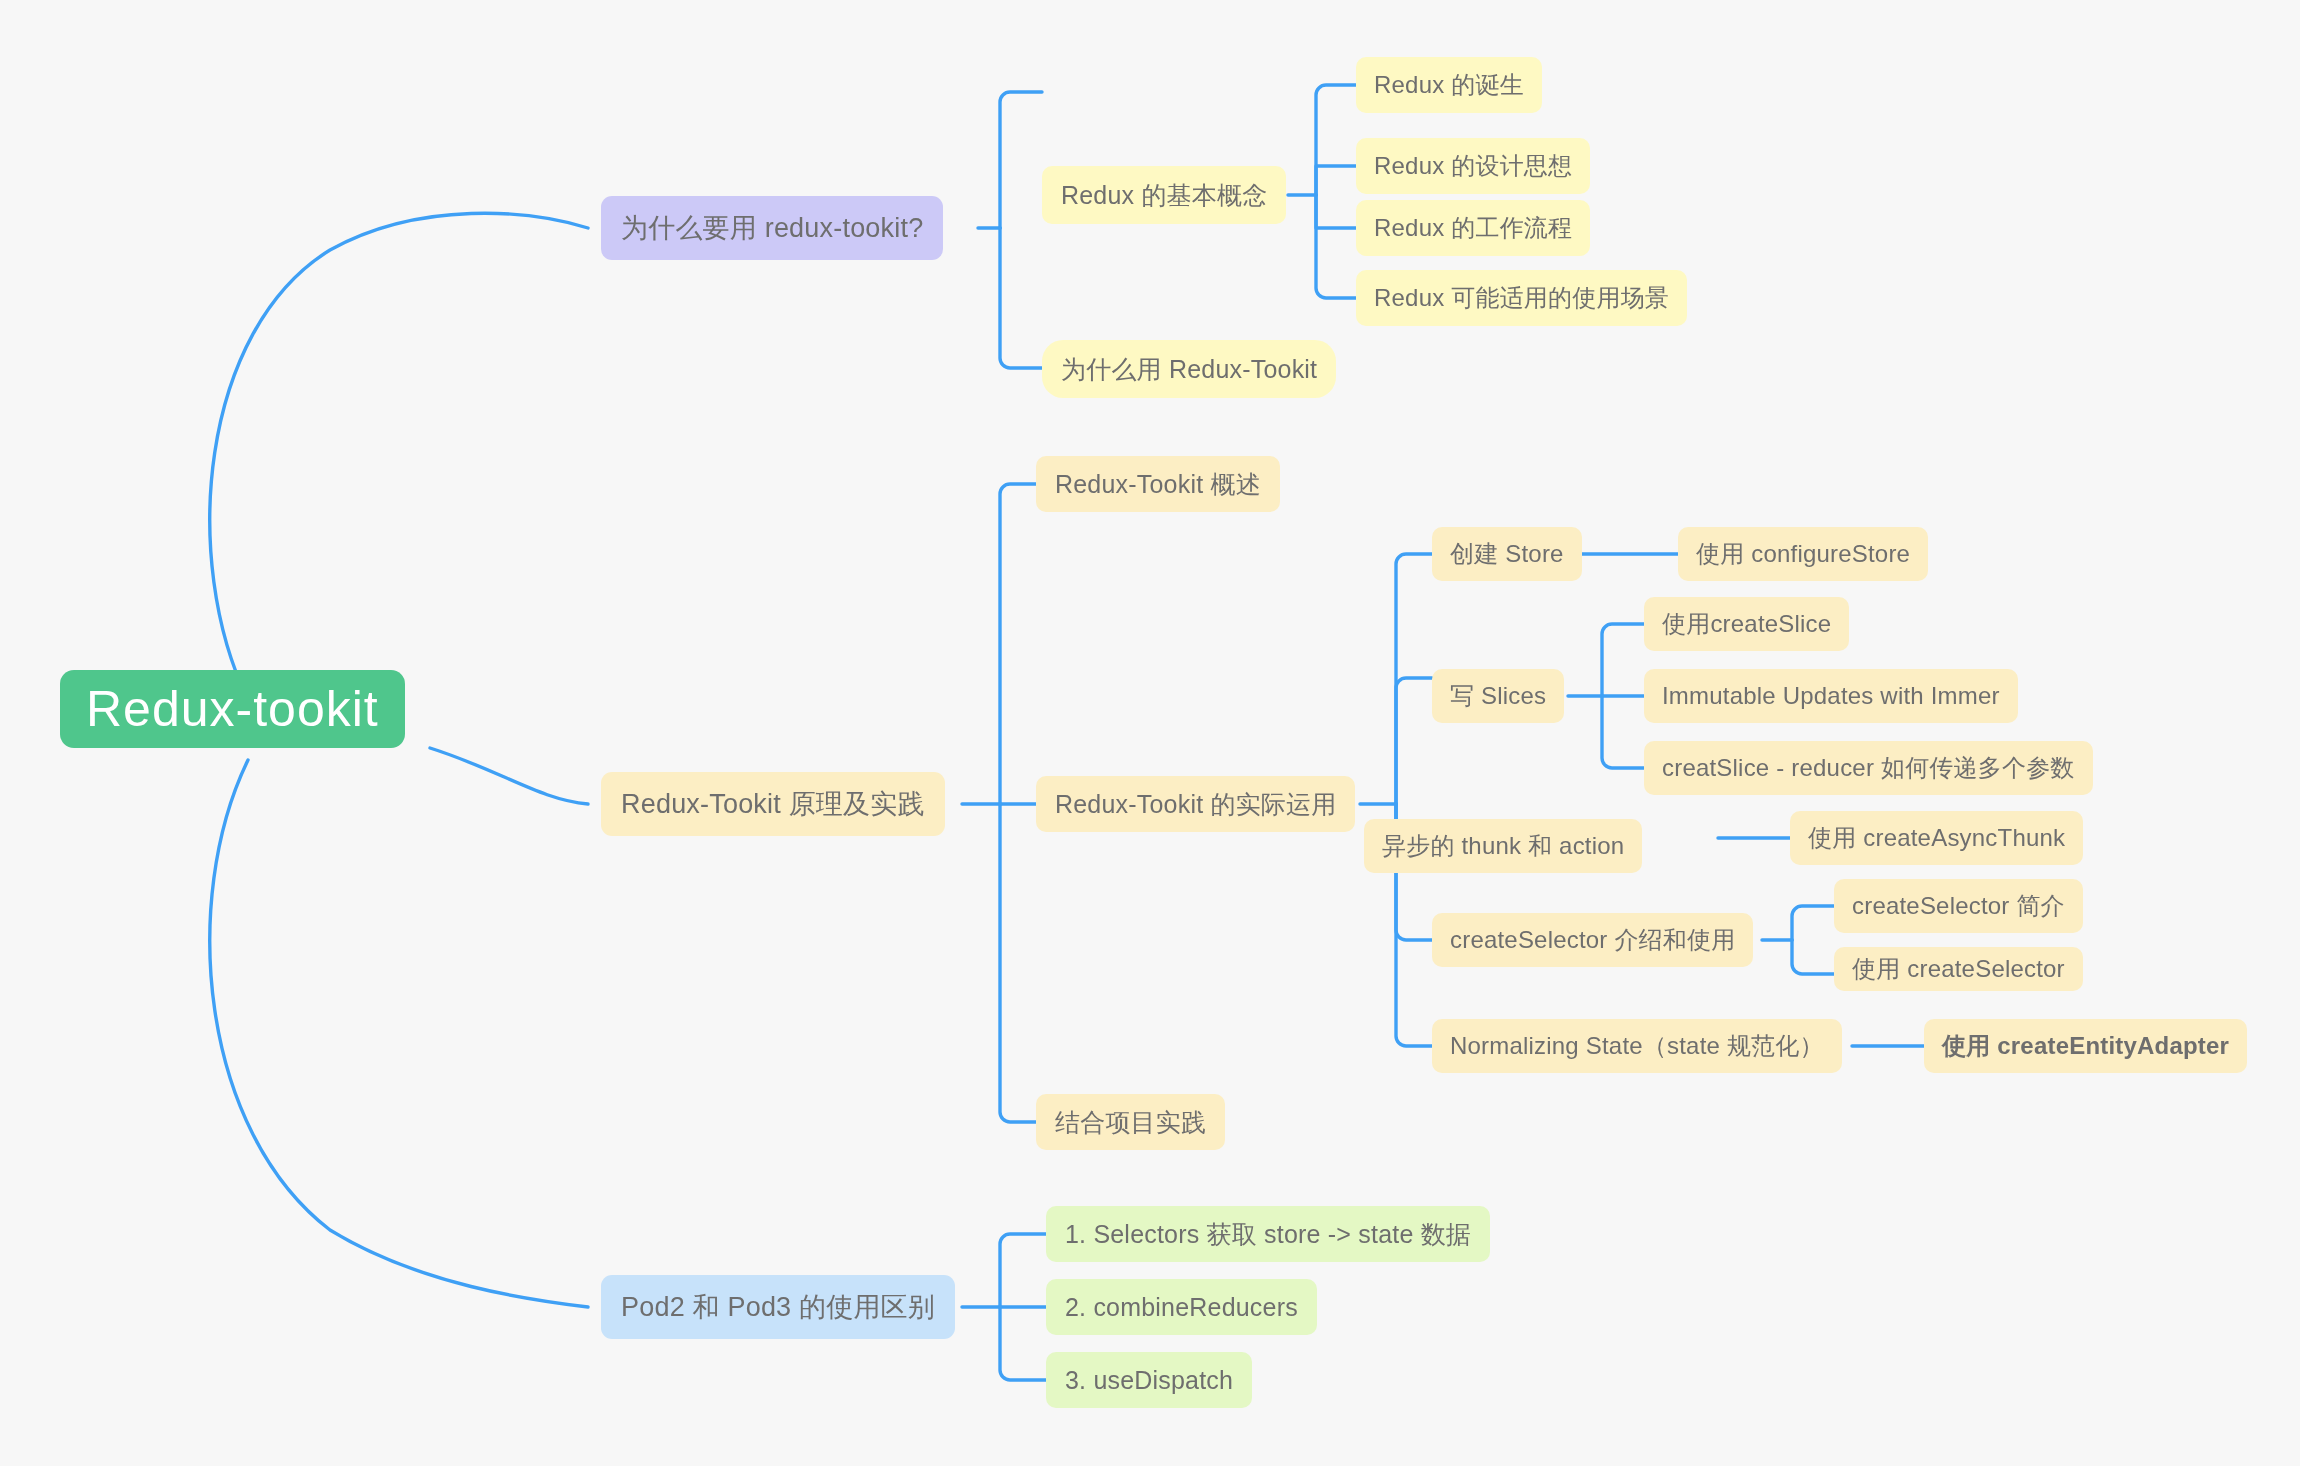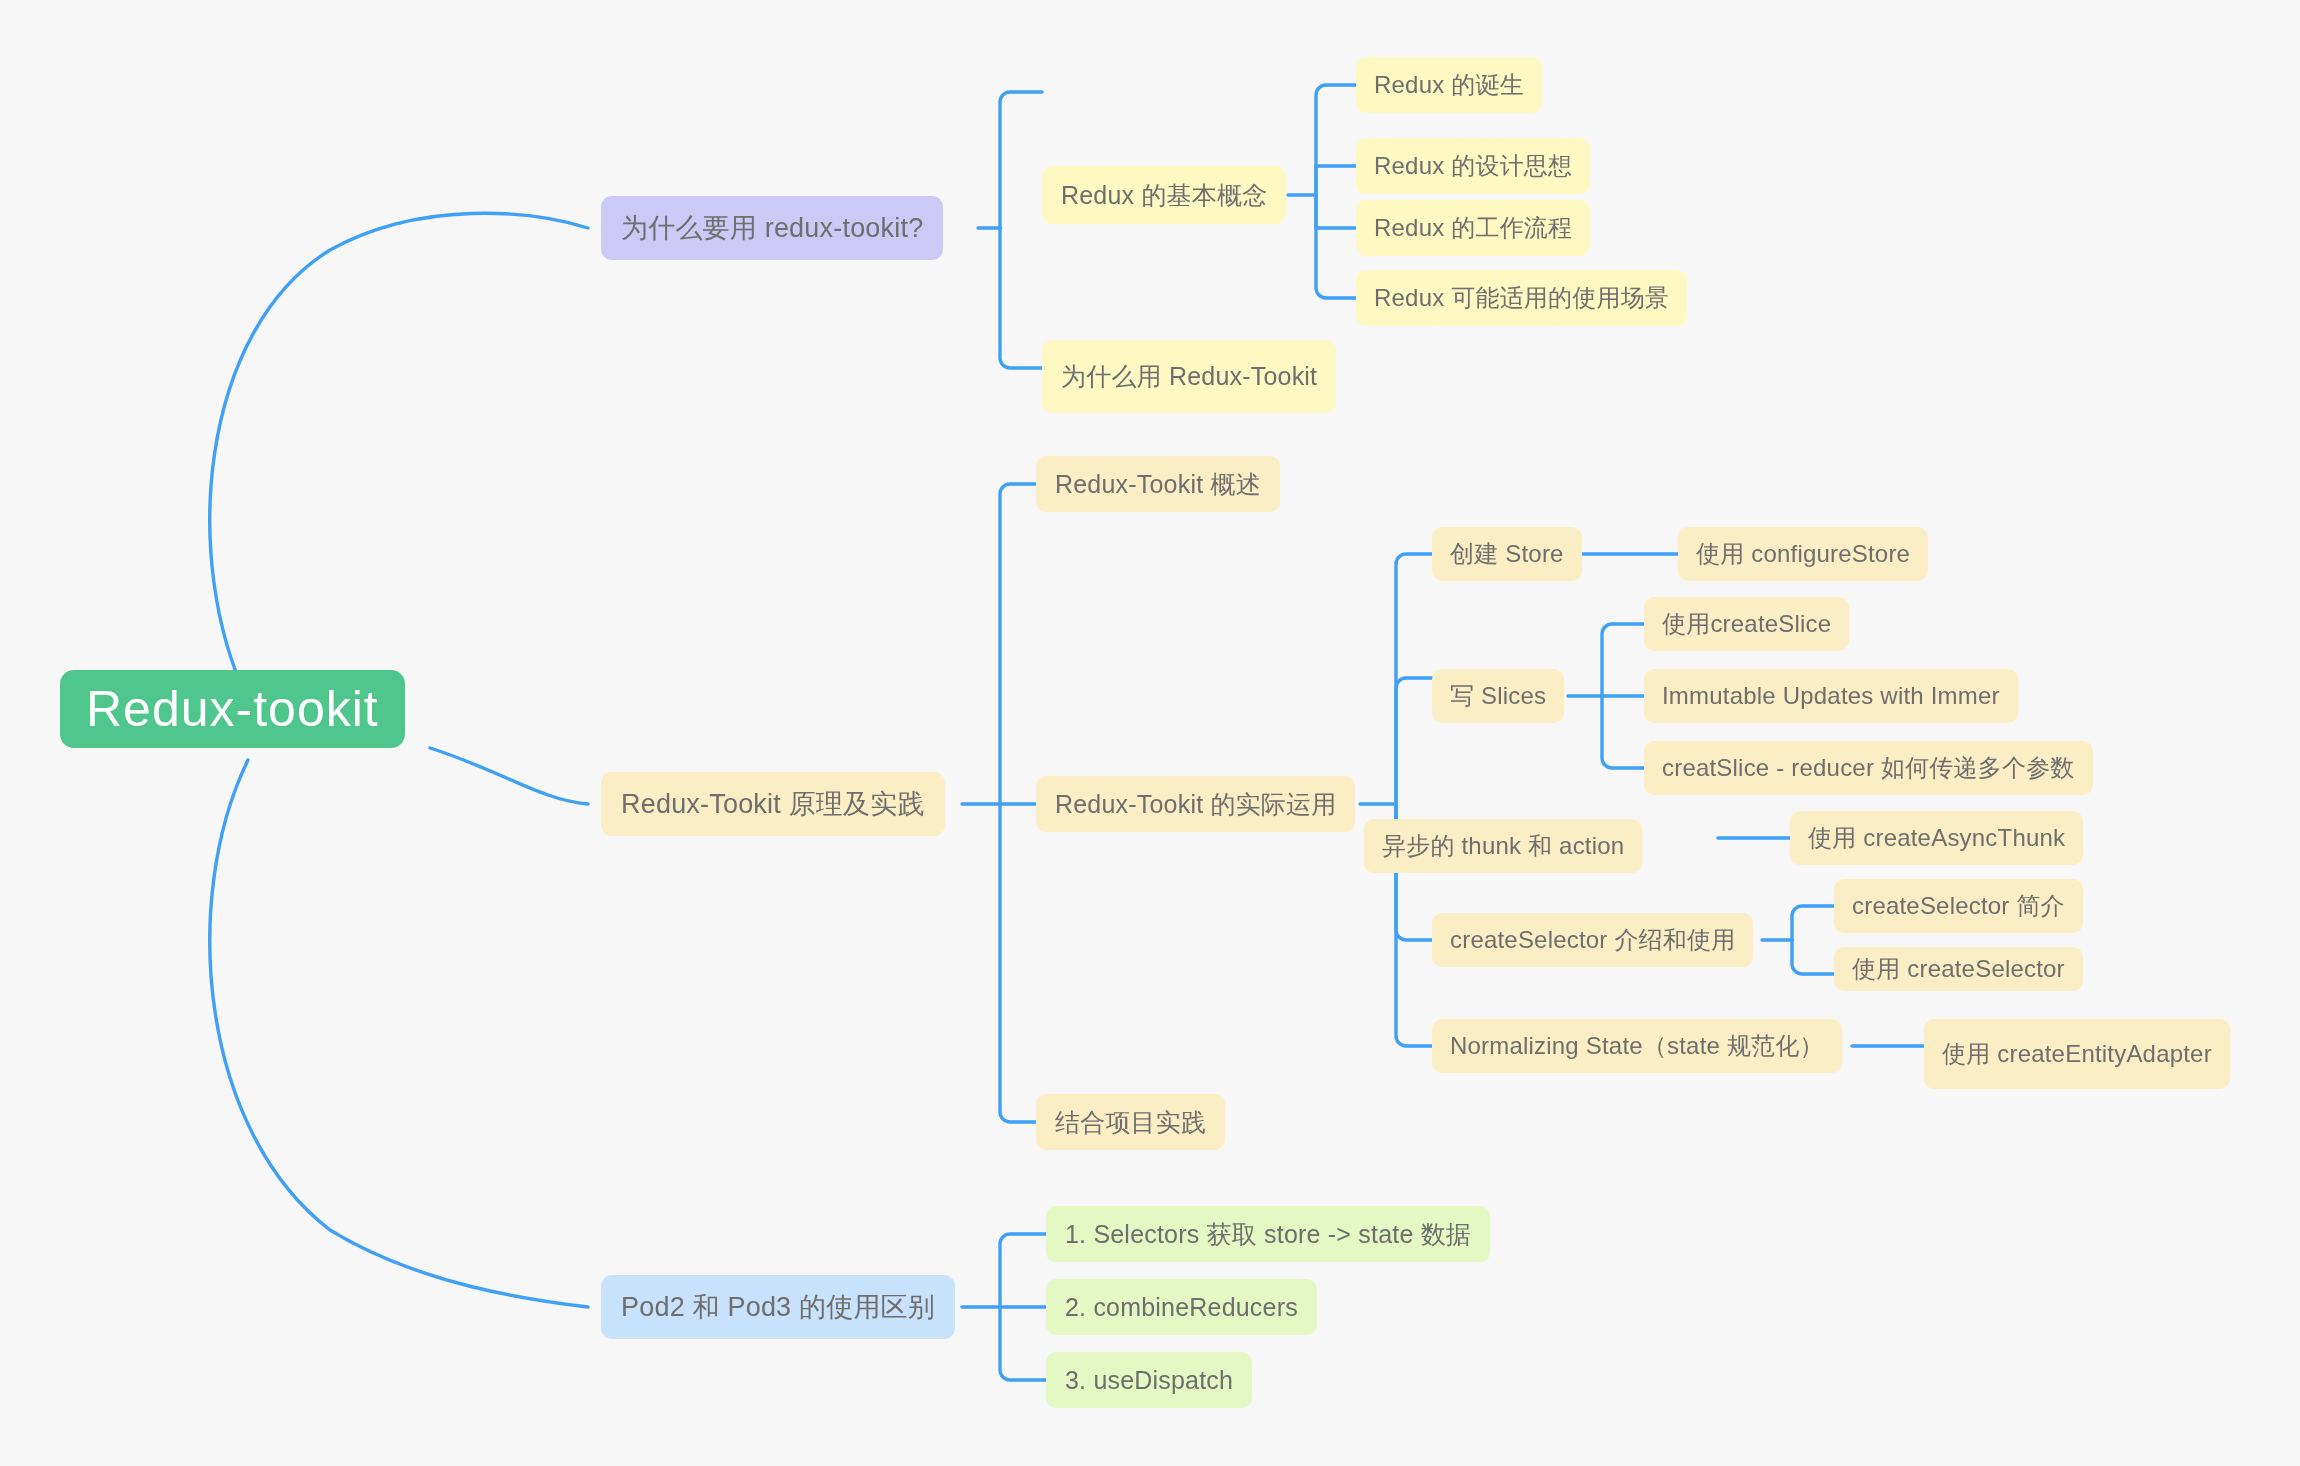--- a/index.html
+++ b/index.html
@@ -101,21 +101,21 @@
     <span>Redux-tookit</span>
   </div>
 
   <div class="node lvl1 c-purple" style="left:588px; top:196px; height:64px;">
     <span>为什么要用 redux-tookit?</span>
   </div>
 
   <div class="node lvl2 c-orange" style="left:1042px; top:166px; height:58px;">
     <span>Redux 的基本概念</span>
   </div>
-  <div class="node lvl2 c-orange" style="left:1042px; top:340px; height:73px;">
+  <div class="node lvl2 c-orange" style="left:1042px; top:340px; height:58px;border-radius:21px;">
     <span>为什么用 Redux-Tookit</span>
   </div>
 
   <div class="node lvl3 c-orange" style="left:1356px; top:57px; height:56px;">
     <span>Redux 的诞生</span>
   </div>
   <div class="node lvl3 c-orange" style="left:1356px; top:138px; height:56px;">
     <span>Redux 的设计思想</span>
   </div>
   <div class="node lvl3 c-orange" style="left:1356px; top:200px; height:56px;">
@@ -169,21 +169,21 @@
   </div>
   <div class="node lvl4 c-cream" style="left:1790px; top:811px; height:54px;">
     <span>使用 createAsyncThunk</span>
   </div>
   <div class="node lvl4 c-cream" style="left:1834px; top:879px; height:54px;">
     <span>createSelector 简介</span>
   </div>
   <div class="node lvl4 c-cream" style="left:1834px; top:947px; height:44px;">
     <span>使用 createSelector</span>
   </div>
-  <div class="node lvl4 c-cream" style="left:1924px; top:1019px; height:70px;">
+  <div class="node lvl4 c-cream" style="left:1924px; top:1019px; height:54px;font-weight:bold;">
     <span>使用 createEntityAdapter</span>
   </div>
 
   <div class="node lvl1 c-blue" style="left:588px; top:1275px; height:64px;">
     <span>Pod2 和 Pod3 的使用区别</span>
   </div>
 
   <div class="node lvl2 c-green" style="left:1046px; top:1206px; height:56px;">
     <span>1. Selectors 获取  store -&gt; state 数据</span>
   </div>

